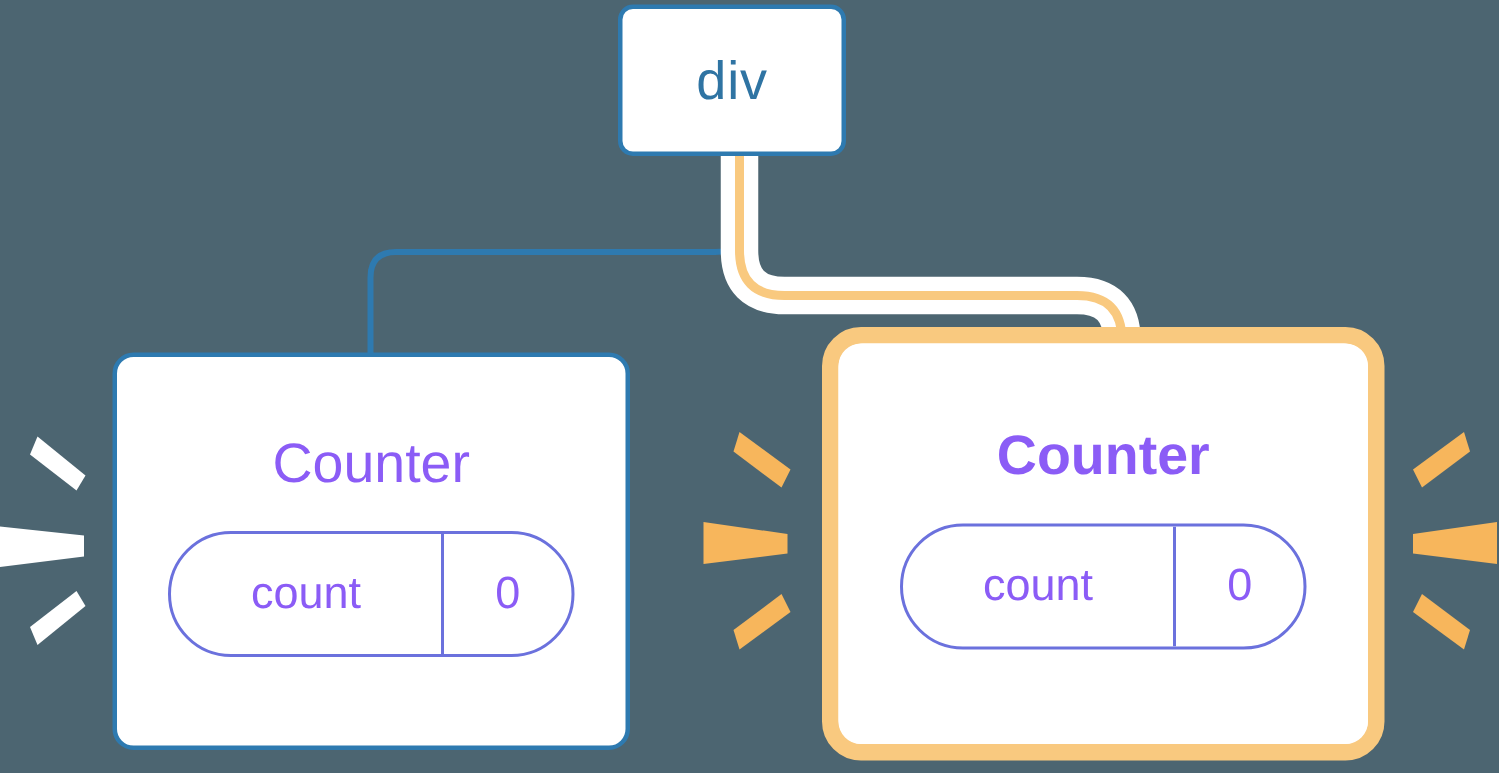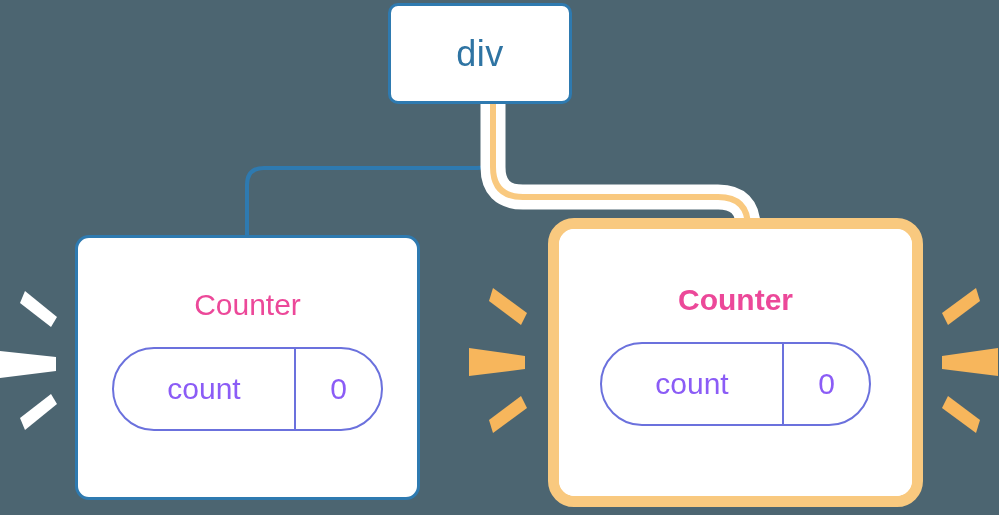--- a/index.html
+++ b/index.html
@@ -27,23 +27,23 @@
   }
   .node {
     position: absolute;
     background: #ffffff;
     box-sizing: border-box;
     display: flex;
     flex-direction: column;
     align-items: center;
   }
   .node-div {
-    left: 388px;
+    left: 412px;
     top: 3px;
-    width: 184px;
+    width: 152px;
     height: 101px;
     border: 3px solid #2e7ab0;
     border-radius: 10px;
     justify-content: center;
   }
   .node-div .node-title {
     font-size: 36px;
     font-weight: 400;
     color: #2f74a3;
     letter-spacing: 0.5px;
@@ -66,22 +66,22 @@
     box-shadow: 0 0 0 0 rgba(0,0,0,0);
   }
   .node-counter-right .inner-shell {
     position: absolute;
     left: 0; top: 0; right: 0; bottom: 0;
     border: 3px solid #ffffff;
     border-radius: 16px;
     pointer-events: none;
   }
   .node-title {
-    color: #ec4899;
-    font-size: 30px;
+    color: #8b5cf6;
+    font-size: 37px;
     line-height: 1;
     white-space: nowrap;
   }
   .node-counter-left .node-title {
     font-weight: 400;
     margin-top: 52px;
   }
   .node-counter-right .node-title {
     font-weight: 700;
     margin-top: 56px;

